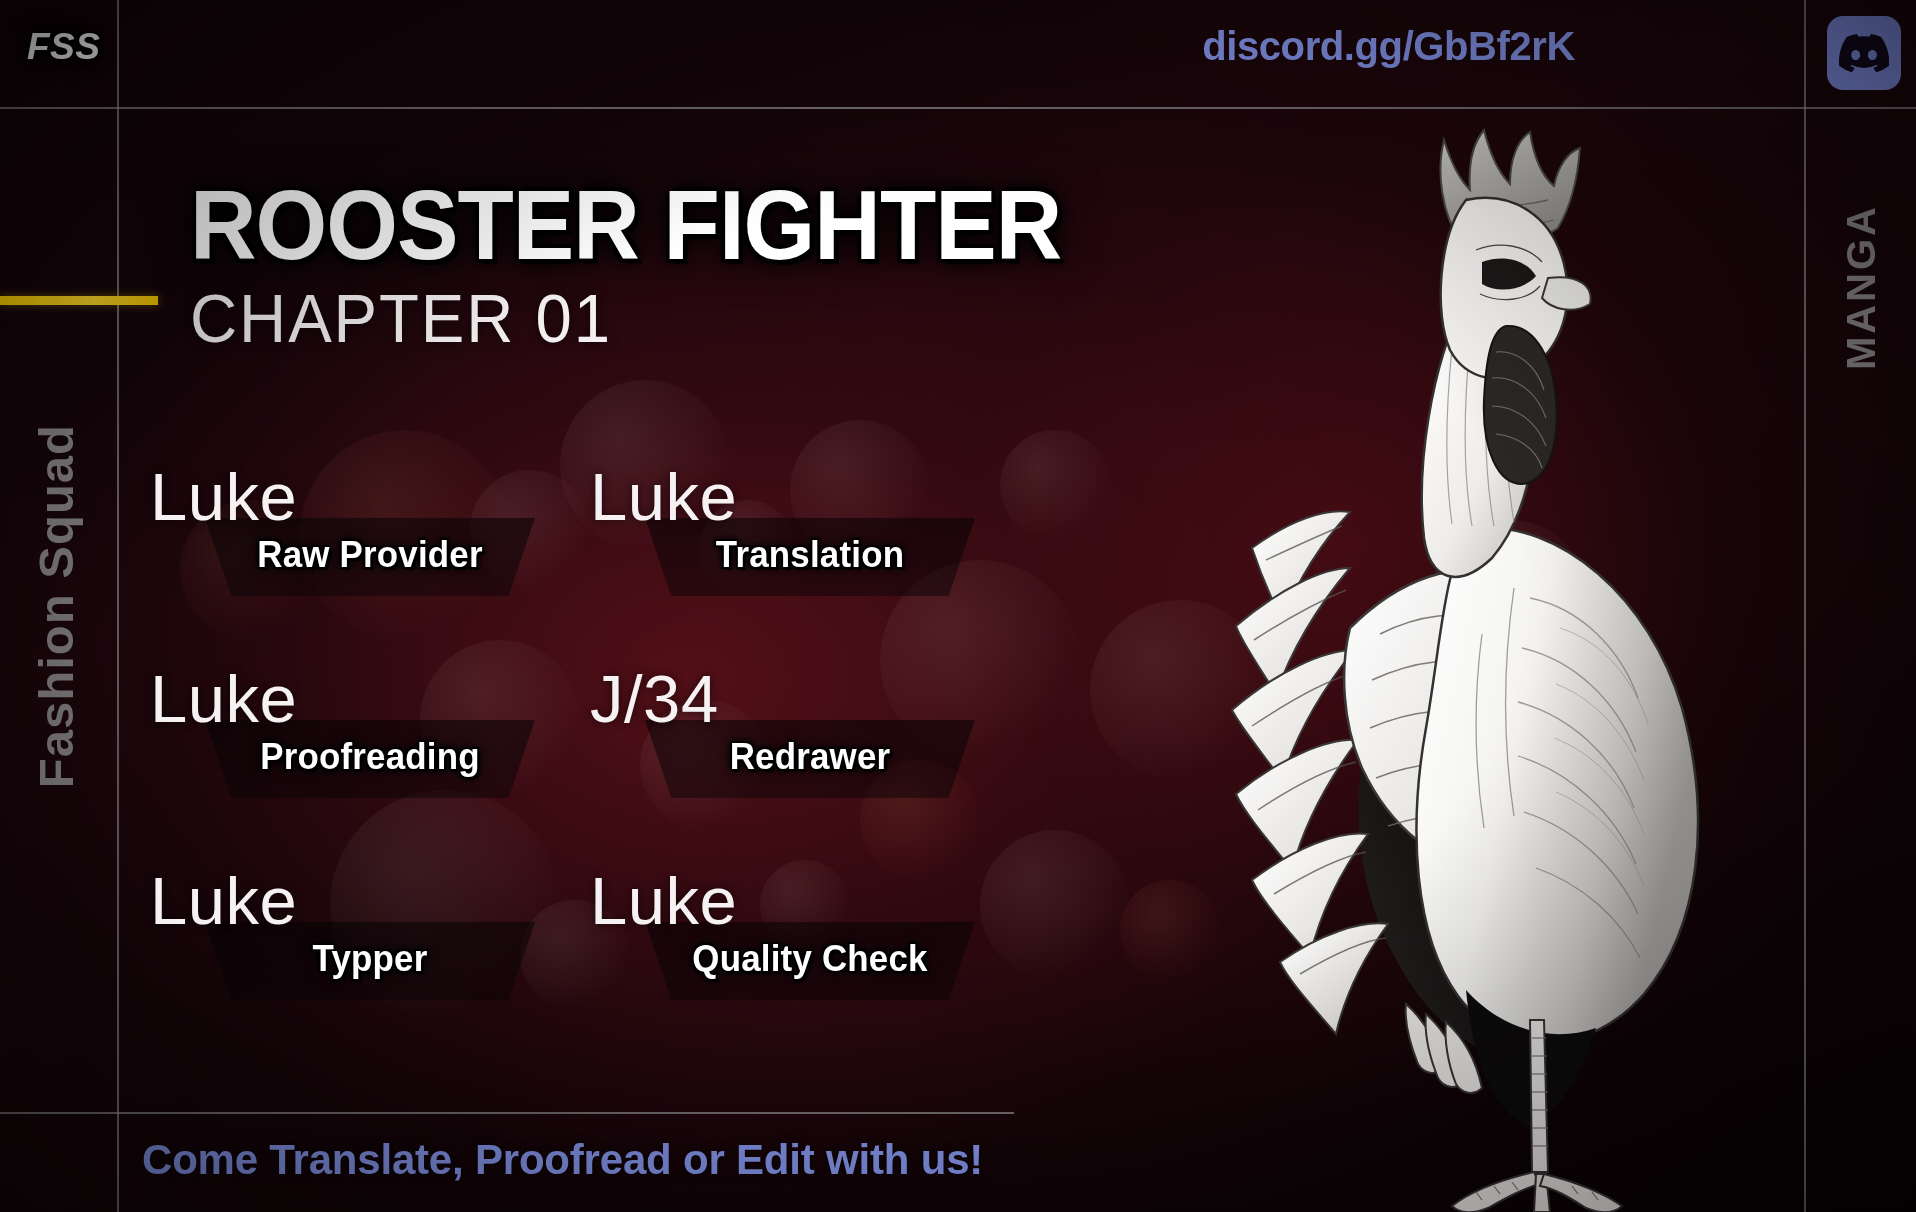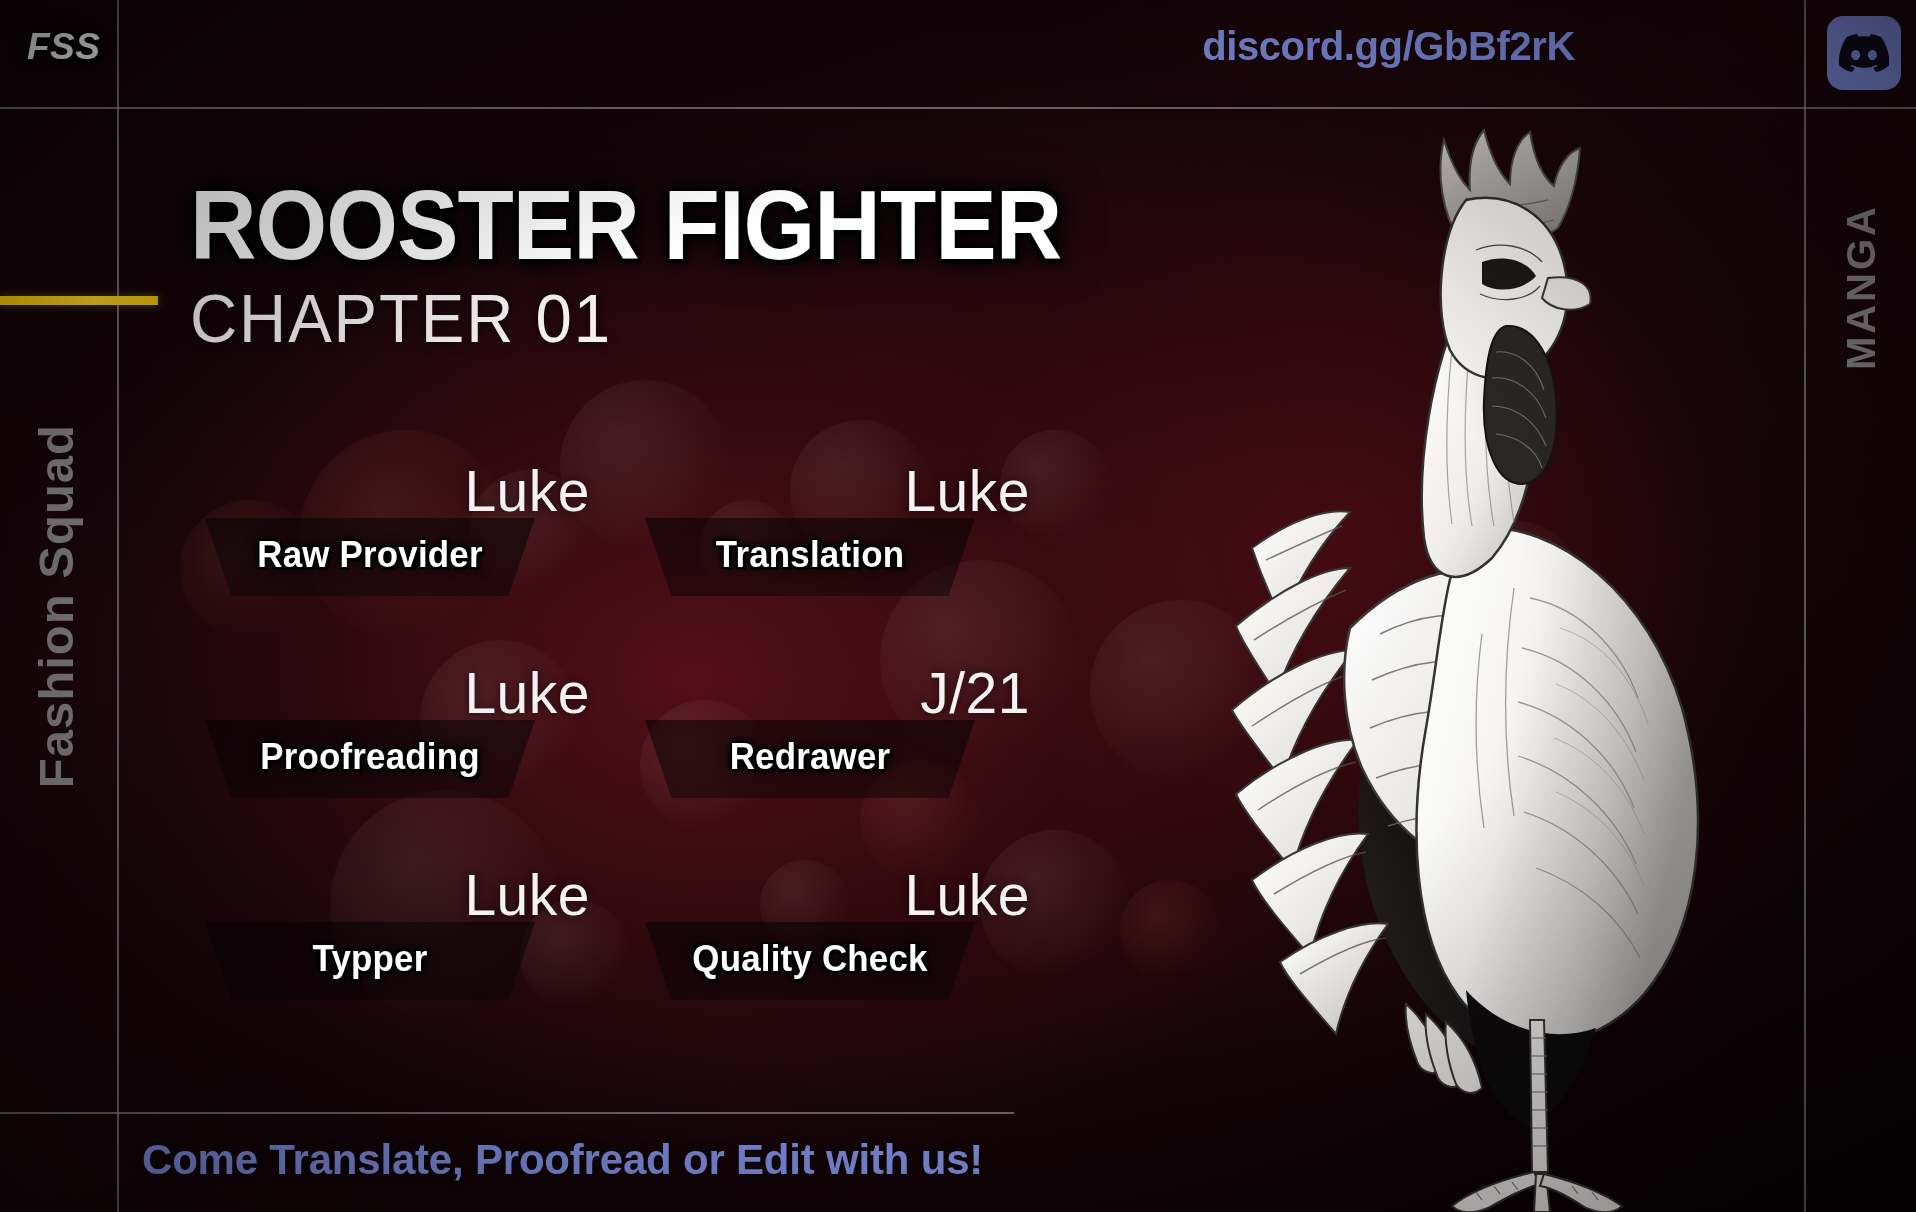--- a/index.html
+++ b/index.html
@@ -108,21 +108,21 @@
 
   
   #credits{
     position:absolute; left:150px; top:462px;
     width:880px;
     display:grid; grid-template-columns:1fr 1fr; row-gap:46px;
   }
   .credit{position:relative; height:156px;}
   .credit-name{
     position:relative; z-index:2;
-    text-align:right; font-size:57px; font-weight:300; color:#f6f2f4;
+    text-align:left; font-size:67px; font-weight:300; color:#f6f2f4;
     letter-spacing:0.5px; line-height:1.05;
     text-shadow:0 0 10px rgba(0,0,0,0.65);
   }
   .credit-banner{
     position:absolute; left:50%; transform:translateX(-50%);
     top:56px; width:330px; height:78px;
     background:linear-gradient(180deg, rgba(6,2,4,0.58), rgba(10,3,6,0.50));
     clip-path:polygon(0% 0%, 100% 0%, 92% 100%, 8% 100%);
   }
   .credit-role{
@@ -360,21 +360,21 @@
       <div class="credit-role">Translation</div>
     </div>
 
     <div class="credit">
       <div class="credit-name">Luke</div>
       <div class="credit-banner"></div>
       <div class="credit-role">Proofreading</div>
     </div>
 
     <div class="credit">
-      <div class="credit-name">J/21</div>
+      <div class="credit-name">J/34</div>
       <div class="credit-banner"></div>
       <div class="credit-role">Redrawer</div>
     </div>
 
     <div class="credit">
       <div class="credit-name">Luke</div>
       <div class="credit-banner"></div>
       <div class="credit-role">Typper</div>
     </div>
 

